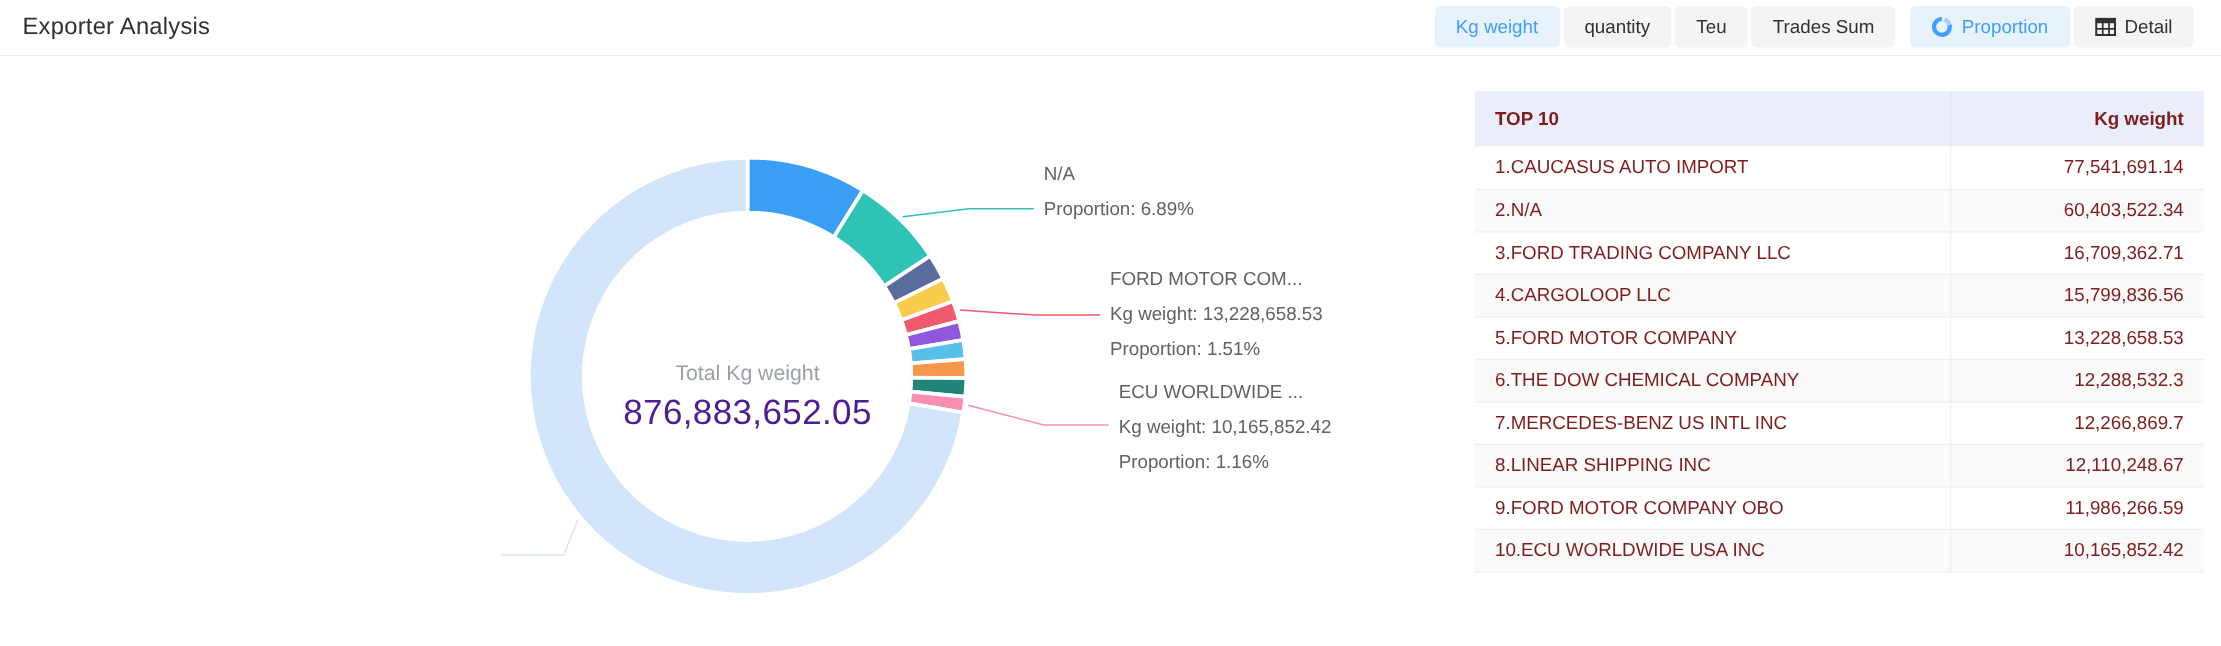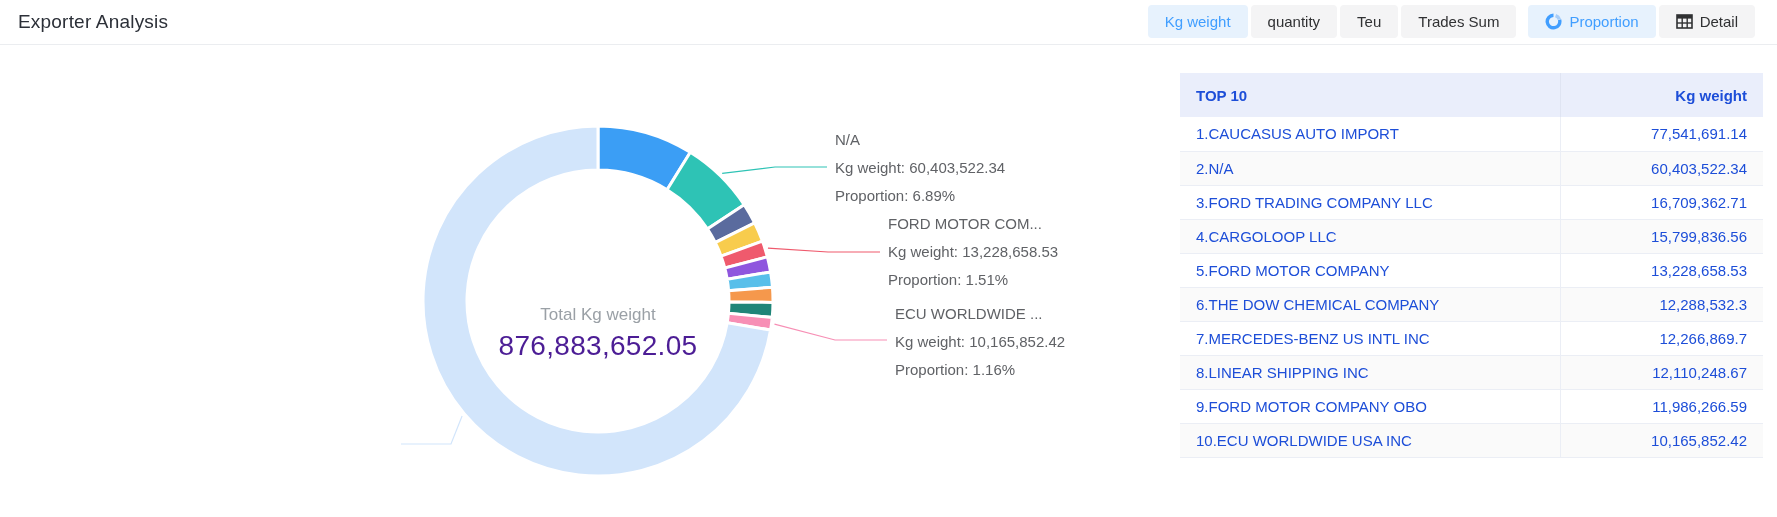--- a/index.html
+++ b/index.html
@@ -15,33 +15,33 @@
   .tabs { position: absolute; right: 22px; top: 5px; display: flex; gap: 12px; align-items: center; }
   .tab-group { display: flex; gap: 3px; }
   .tab { height: 33px; line-height: 33px; padding: 0 17px; border-radius: 4px;
     background: #f4f4f5; color: #303133; font-size: 15px; cursor: pointer;
     display: flex; align-items: center; gap: 7px; white-space: nowrap; }
   .tab.active { background: #e7f2fd; color: #409EFF; }
 
   
   .chart-layer { position: absolute; left: 0; top: 0; width: 1777px; height: 517px; z-index: 1; }
   svg#donut-svg { position: absolute; left: 0; top: 0; }
-  .center-text { position: absolute; left: 448px; top: 286px; width: 300px; text-align: center; margin-top: 16px; }
+  .center-text { position: absolute; left: 448px; top: 286px; width: 300px; text-align: center; }
   .center-label { font-size: 17px; color: #9aa0a6; line-height: 26px; }
   .center-total { font-size: 28px; color: #4c1d95; font-weight: 500; line-height: 36px; letter-spacing: .3px; }
 
   .callout { position: absolute; font-size: 15px; color: #606266; line-height: 28px; white-space: nowrap; }
   .callout-0 { left: 835px; top: 126px; }
   .callout-1 { left: 888px; top: 210px; }
   .callout-2 { left: 895px; top: 300px; }
   .callout-3 { left: 163px; top: 404px; }
 
   
   .top10-table { position: absolute; left: 1180px; top: 73px; width: 583px;
-    border-collapse: collapse; z-index: 4; table-layout: fixed; font-size: 15px; color: #1d4ed8; }
+    border-collapse: collapse; z-index: 4; table-layout: fixed; font-size: 15px; color: #7f1d1d; }
   .top10-table col.c1 { width: 380px; }
   .top10-table col.c2 { width: 203px; }
   .top10-table th { background: #eaeefb; font-weight: 700; height: 44px; padding: 0 16px;
     border-right: 1px solid #dfe4f2; }
   .top10-table th:last-child { border-right: none; }
   .top10-table th.name { text-align: left; }
   .top10-table th.num { text-align: right; }
   .top10-table td { height: 34px; padding: 0 16px; border-bottom: 1px solid #ebeef5;
     border-right: 1px solid #ebeef5; white-space: nowrap; overflow: hidden; }
   .top10-table td:last-child { border-right: none; }
@@ -75,21 +75,20 @@
         <polyline points="462.08697489040696,415.94194015049135 451,444 401,444" fill="none" stroke="#d2e5fb" stroke-width="1.2"></polyline>
       </svg>
 
     <div class="center-text">
       <div class="center-label">Total Kg weight</div>
       <div class="center-total">876,883,652.05</div>
     </div>
 
     <div class="callout callout-0">
       <div>N/A</div>
-      <div>Kg weight: 60,403,522.34</div>
       <div>Proportion: 6.89%</div>
     </div>
     <div class="callout callout-1">
       <div>FORD MOTOR COM...</div>
       <div>Kg weight: 13,228,658.53</div>
       <div>Proportion: 1.51%</div>
     </div>
     <div class="callout callout-2">
       <div>ECU WORLDWIDE ...</div>
       <div>Kg weight: 10,165,852.42</div>

